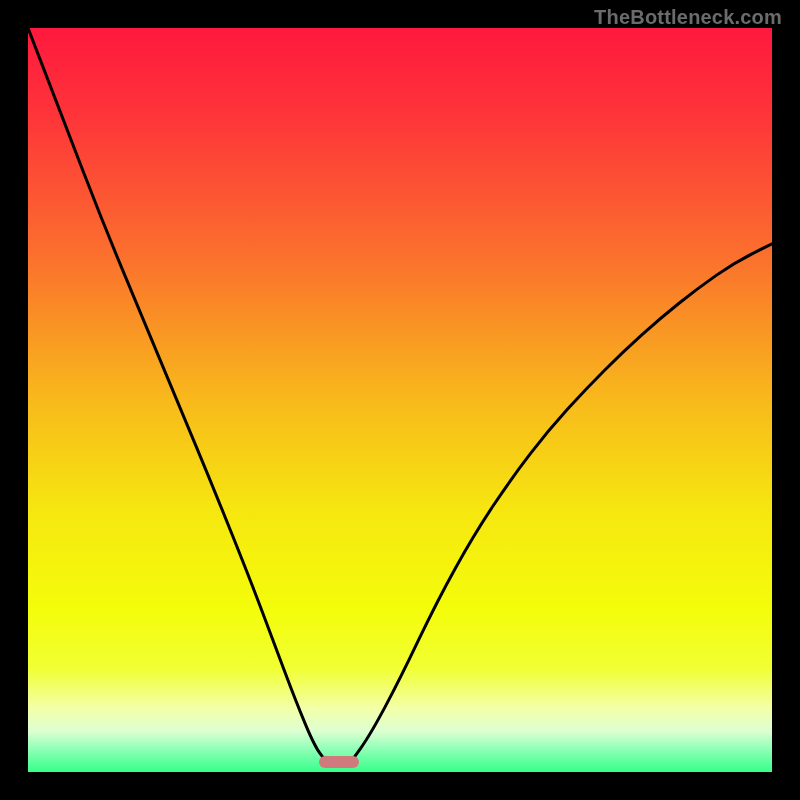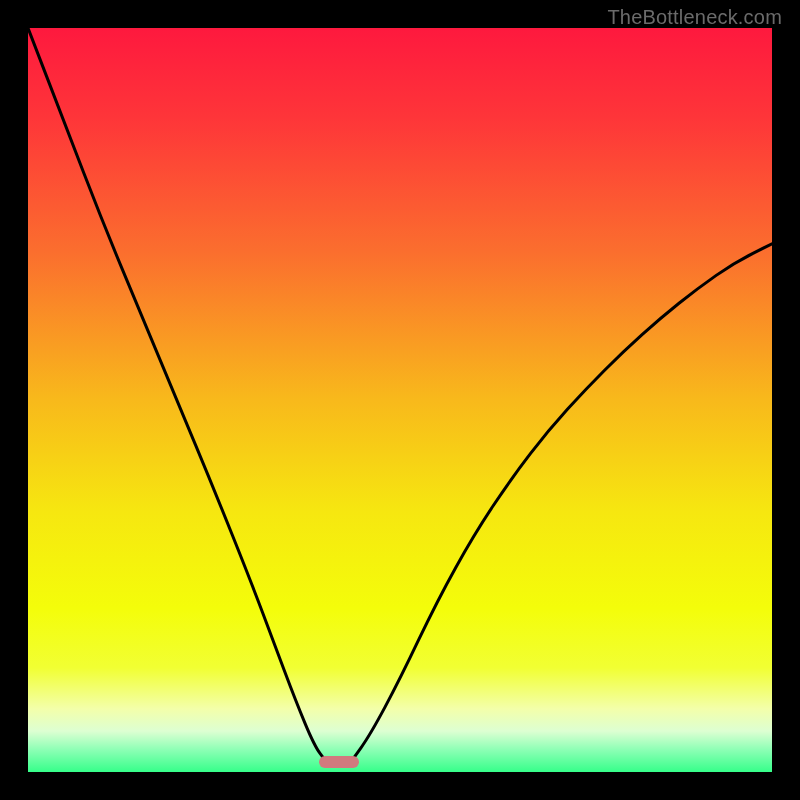--- a/index.html
+++ b/index.html
@@ -25,21 +25,21 @@
     top: 0;
     width: 744px;
     height: 744px;
   }
   .watermark {
     position: absolute;
     top: 6px;
     right: 18px;
     color: #6b6b6b;
     font-size: 20px;
-    font-weight: 400;
+    font-weight: 700;
     letter-spacing: 0.2px;
     user-select: none;
   }
   .marker {
     position: absolute;
     height: 12px;
     border-radius: 6px;
     background: #d17a7e;
   }
 </style>

